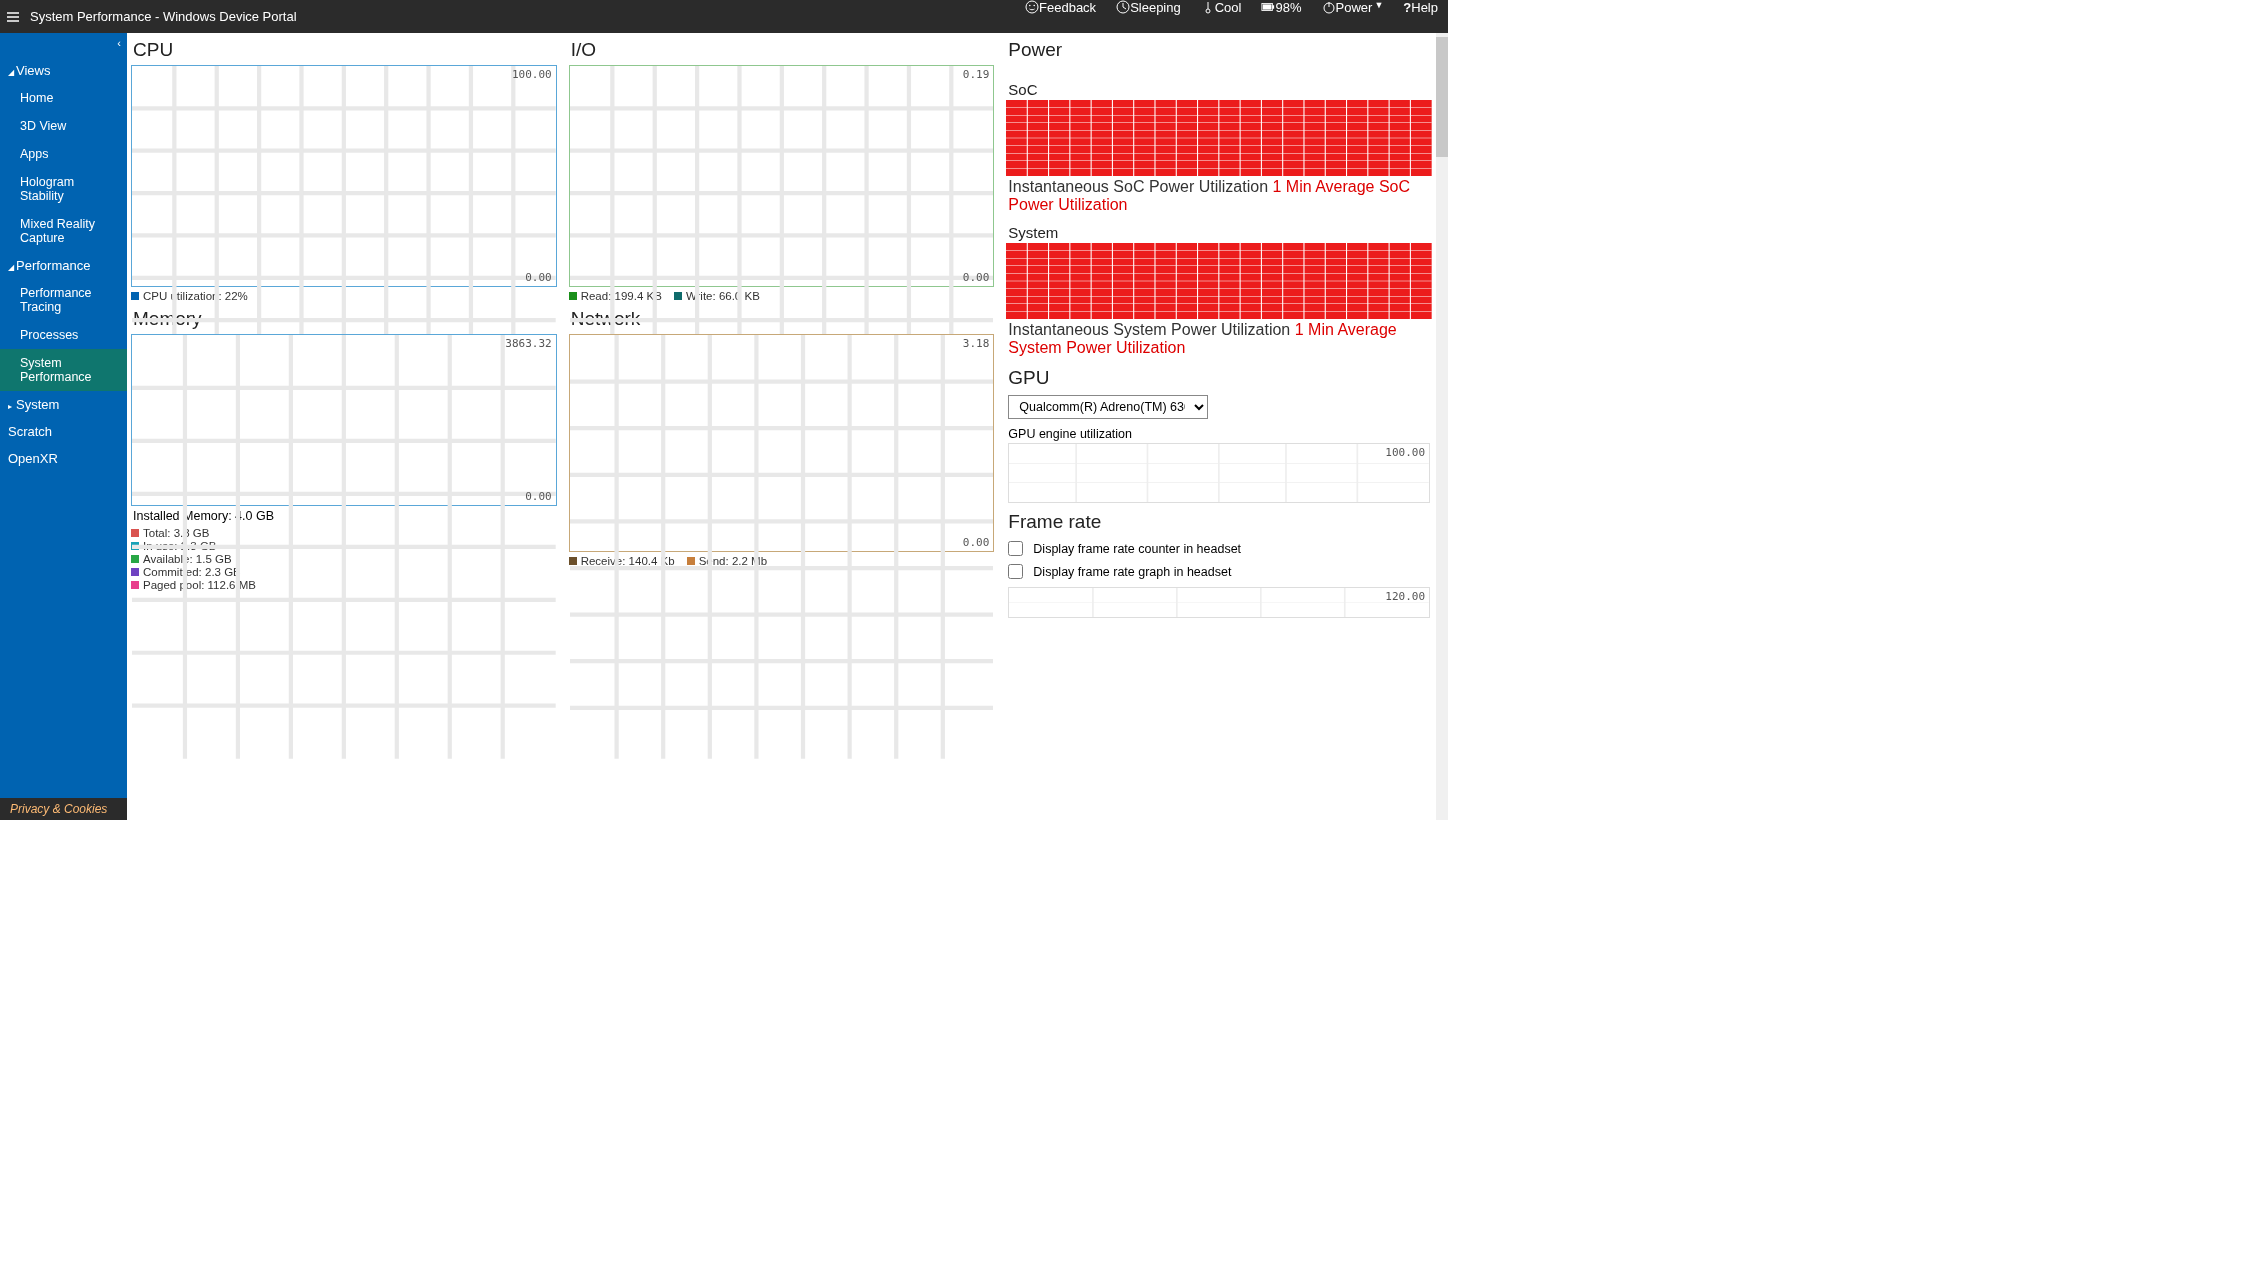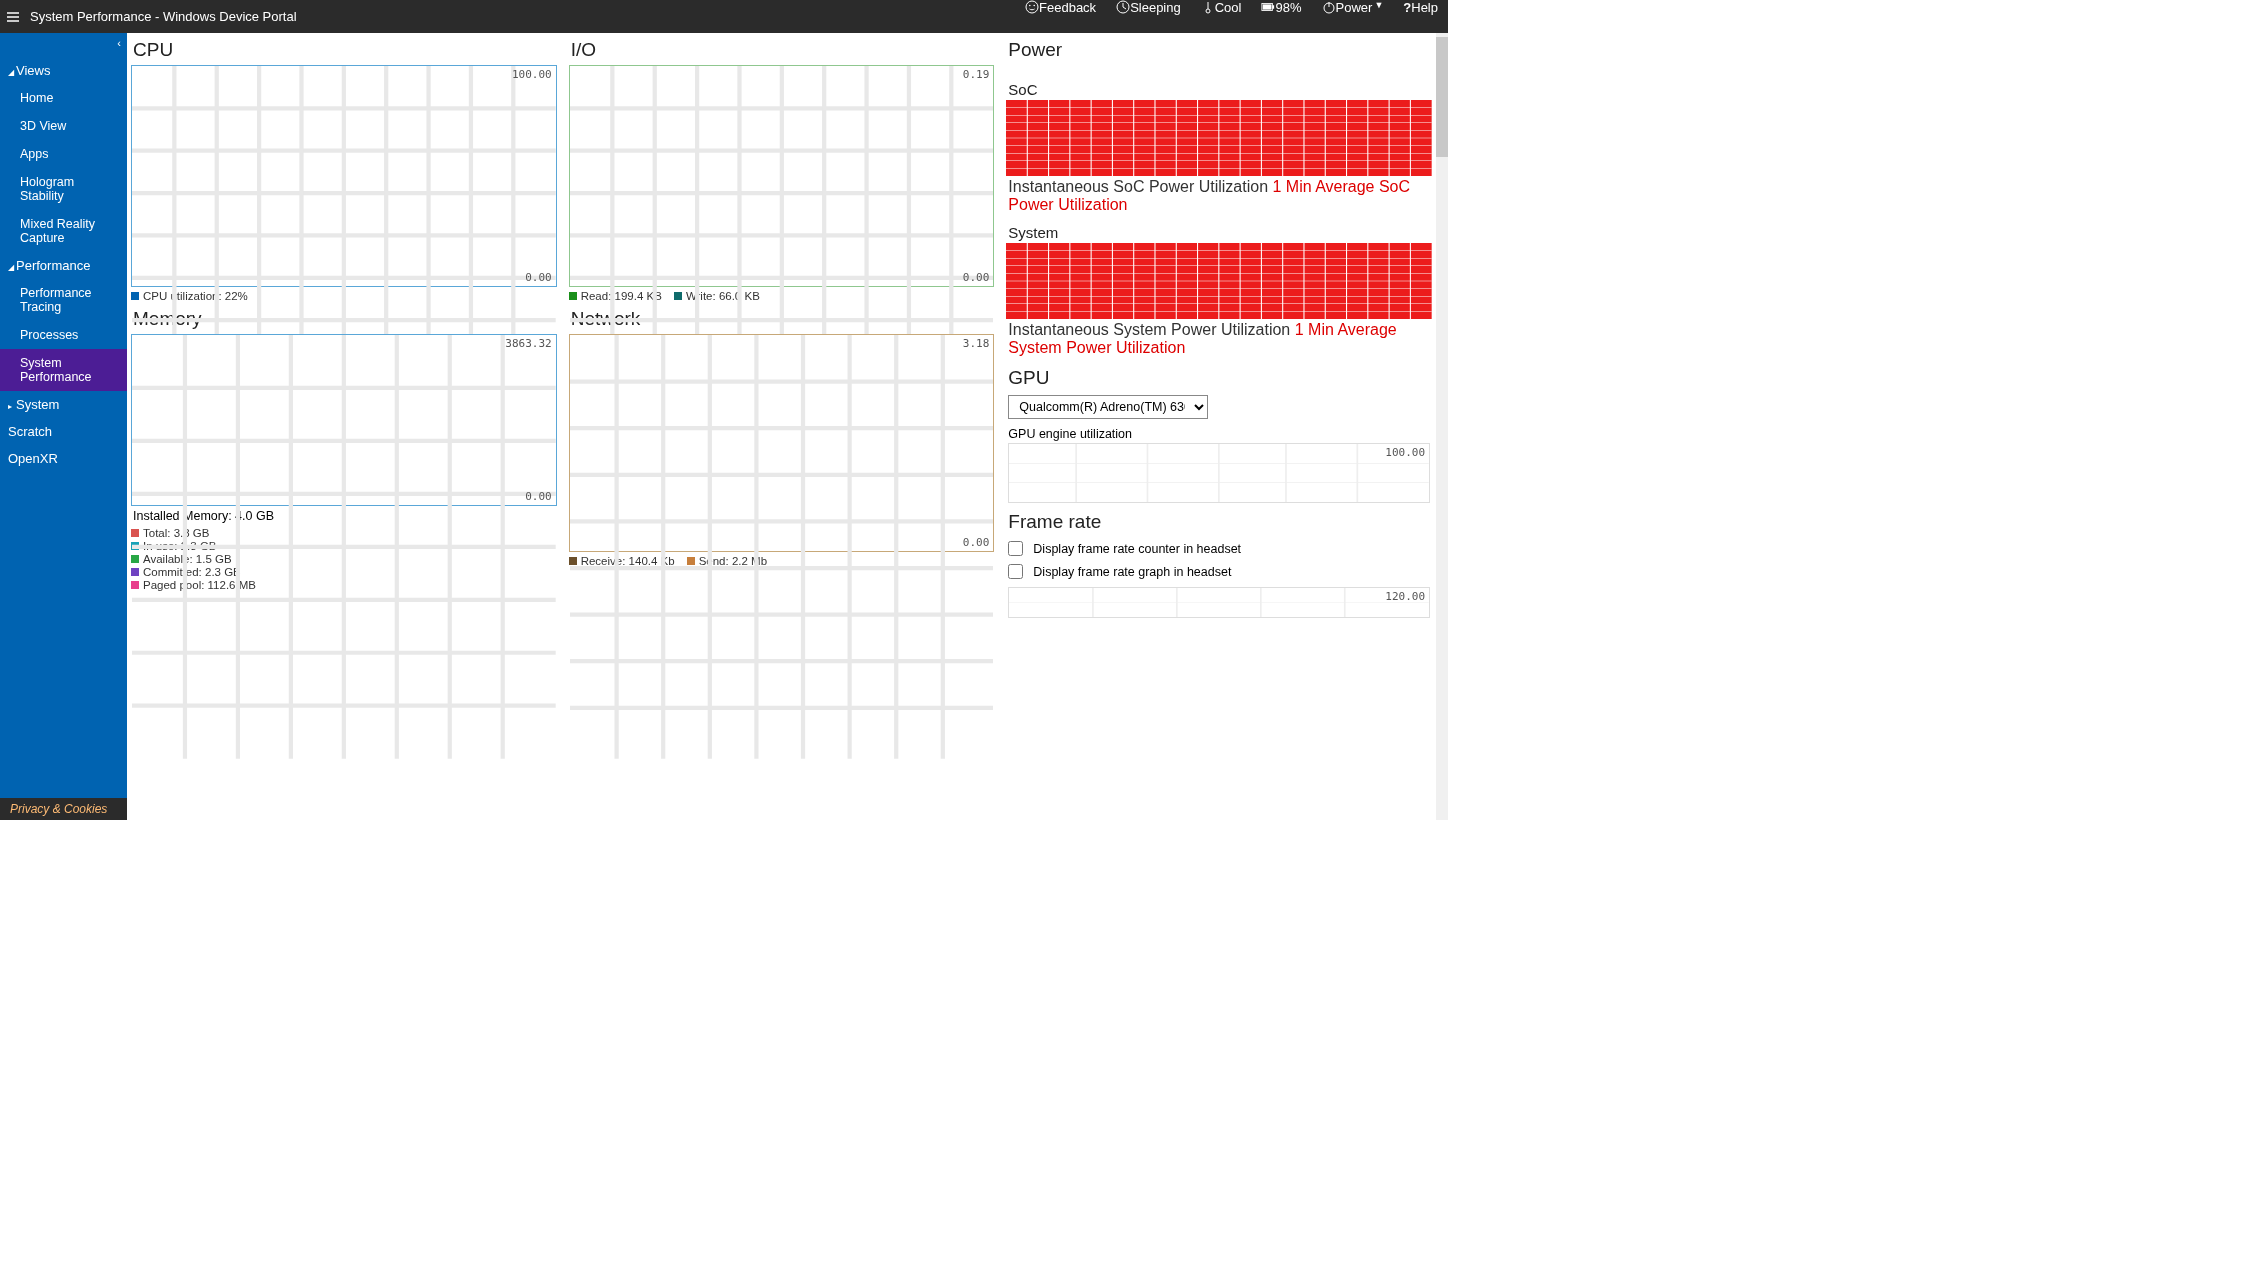--- a/index.html
+++ b/index.html
@@ -16,21 +16,21 @@
 .hdr-item .caret { font-size:9px; margin-left:2px; }
 
 
 .body { display:flex; height:787px; }
 .side { width:127px; background:#0063b1; color:#fff; position:relative; font-size:13px; }
 .collapse { position:absolute; top:4px; right:6px; font-size:11px; cursor:pointer; }
 .nav { padding-top:24px; }
 .nav-h { padding:6px 8px; cursor:pointer; font-size:13px; }
 .nav-h .tri { font-size:8px; display:inline-block; width:8px; }
 .nav-i { padding:7px 8px 7px 20px; cursor:pointer; font-size:12.5px; }
-.nav-i.sel { background:#4c1d95; }
+.nav-i.sel { background:#0f766e; }
 .priv { position:absolute; bottom:0; left:0; right:0; height:22px; background:#2b2b2b; color:#fdba74; font-style:italic; font-size:12px; display:flex; align-items:center; padding-left:10px; cursor:pointer; }
 
 .main { flex:1; display:flex; overflow:hidden; }
 .cols { display:flex; flex:1; }
 .col { flex:1; padding:4px 8px 0 4px; overflow:hidden; }
 .col3 { flex:1; padding:4px 4px 0 4px; overflow-y:auto; }
 
 .panel { margin-bottom:6px; }
 .ptitle { font-size:19px; font-weight:400; margin:2px 0 4px 2px; color:#222; }
 

